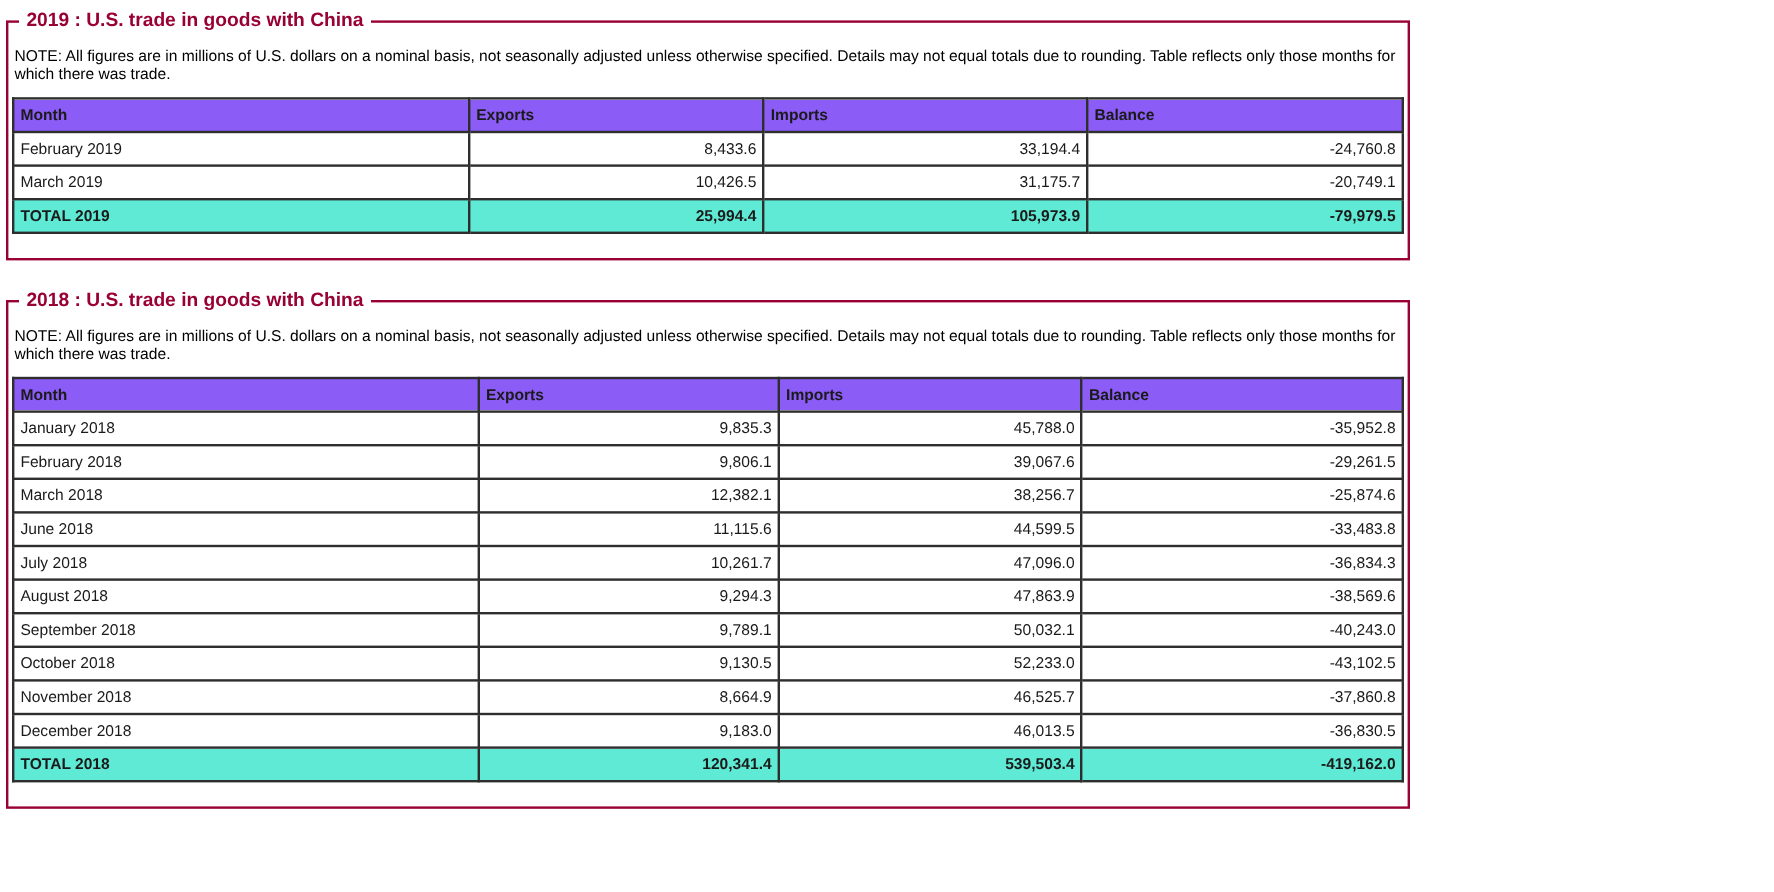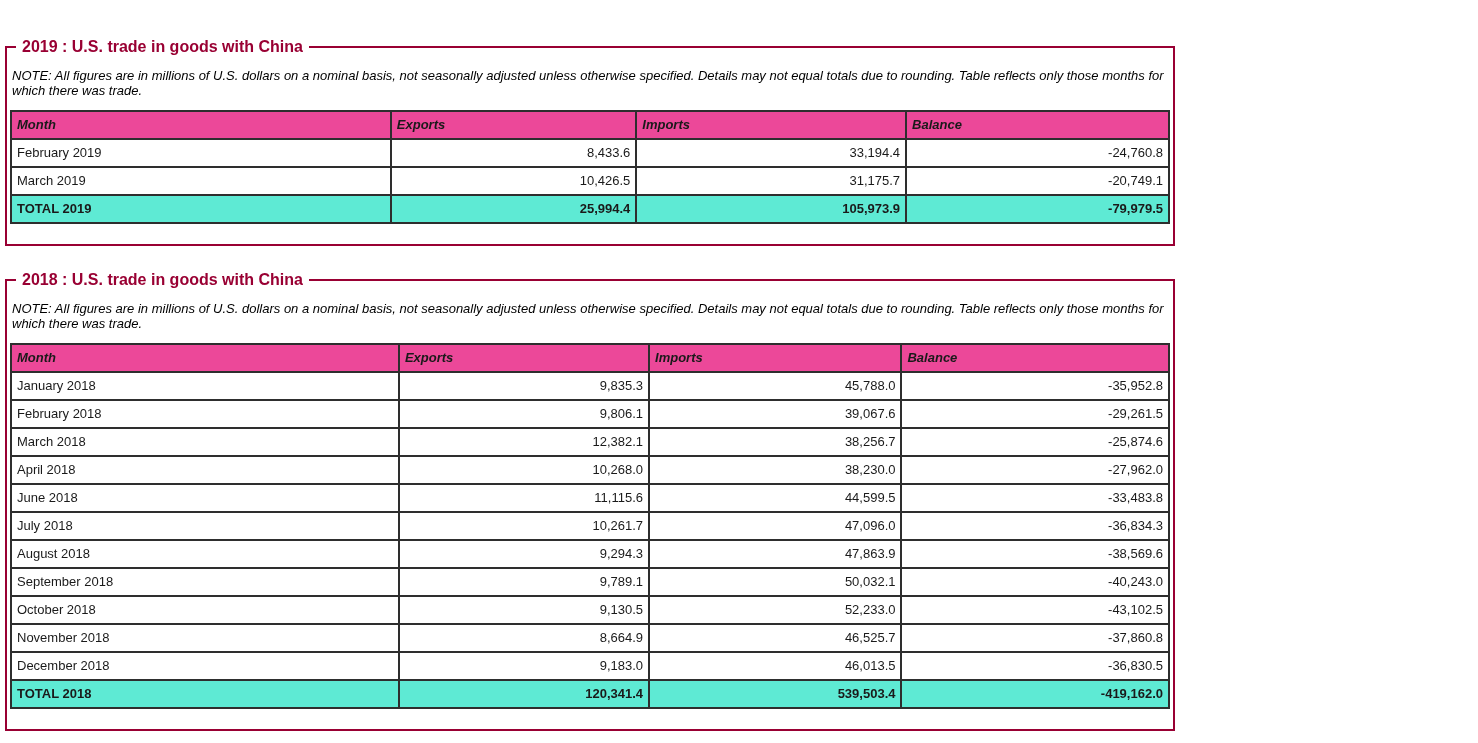--- a/index.html
+++ b/index.html
@@ -6,63 +6,60 @@
   html, body {
     margin: 0;
     padding: 0;
     background: #ffffff;
     font-family: "Liberation Sans", "DejaVu Sans", sans-serif;
     color: #1a1a1a;
   }
   .page {
     width: 1180px;
     padding: 9px 4px 0 4px;
-    margin-top: 29px;
   }
   fieldset.trade-fieldset {
     border: 2px solid #990033;
     margin: 0 1px 25px 1px;
     padding: 2px 3px 20px 3px;
     background: #ffffff;
   }
   legend.trade-legend {
     color: #990033;
     font-weight: bold;
     font-size: 16px;
     line-height: 18px;
     padding: 0 6px;
     margin-left: 6px;
   }
   p.note {
-    font-style: italic;
     font-size: 13px;
     color: #000000;
     margin: 10px 2px 12px 2px;
     line-height: 15px;
   }
   table.trade-table {
     width: 100%;
     border-collapse: collapse;
     font-size: 13px;
     table-layout: fixed;
   }
   table.trade-table th,
   table.trade-table td {
     border: 2px solid #2e2e2e;
     padding: 5px 5px;
     line-height: 16px;
     overflow: hidden;
     white-space: nowrap;
   }
   table.trade-table th {
-    background: #ec4899;
+    background: #8b5cf6;
     text-align: left;
     font-weight: bold;
     color: #1a1a1a;
-    font-style: italic;
   }
   table.trade-table td.label { text-align: left; }
   table.trade-table td.num { text-align: right; }
   table.trade-table tr.total td {
     background: #5eead4;
     font-weight: bold;
   }
   
   .t0 col.c-month   { width: 32.8%; }
   .t0 col.c-exports { width: 21.2%; }
@@ -148,26 +145,20 @@
             <td class="num">39,067.6</td>
             <td class="num">-29,261.5</td>
           </tr>
           <tr>
             <td class="label">March 2018</td>
             <td class="num">12,382.1</td>
             <td class="num">38,256.7</td>
             <td class="num">-25,874.6</td>
           </tr>
           <tr>
-            <td class="label">April 2018</td>
-            <td class="num">10,268.0</td>
-            <td class="num">38,230.0</td>
-            <td class="num">-27,962.0</td>
-          </tr>
-          <tr>
             <td class="label">June 2018</td>
             <td class="num">11,115.6</td>
             <td class="num">44,599.5</td>
             <td class="num">-33,483.8</td>
           </tr>
           <tr>
             <td class="label">July 2018</td>
             <td class="num">10,261.7</td>
             <td class="num">47,096.0</td>
             <td class="num">-36,834.3</td>

